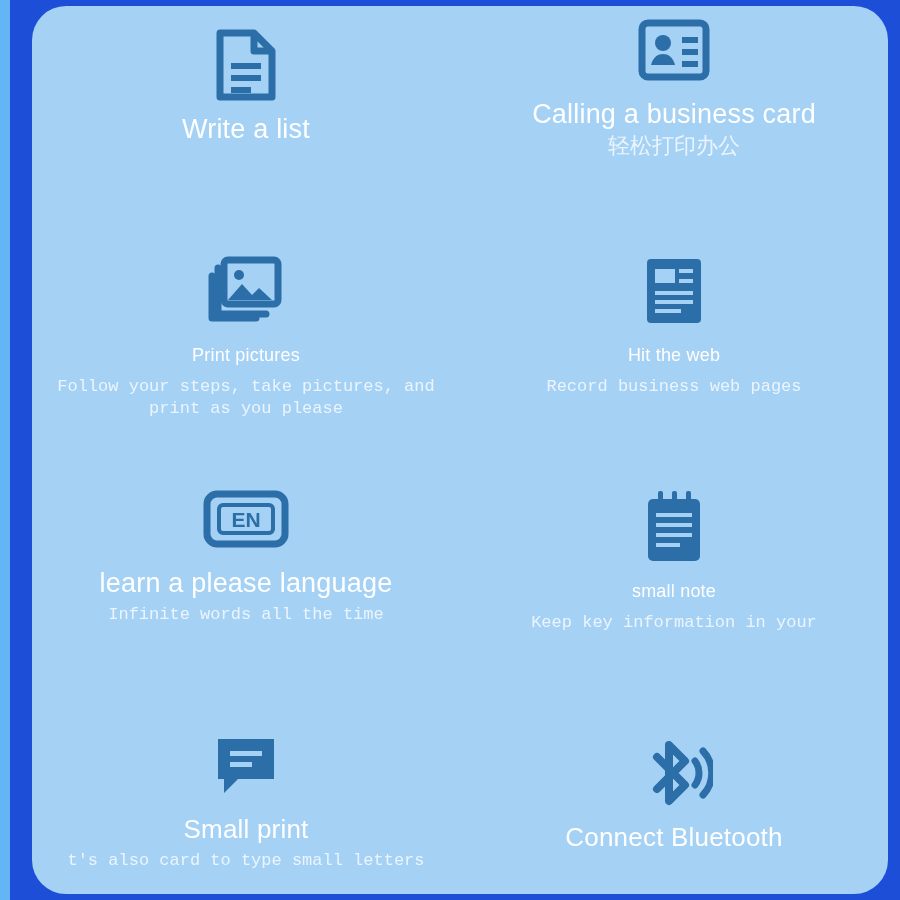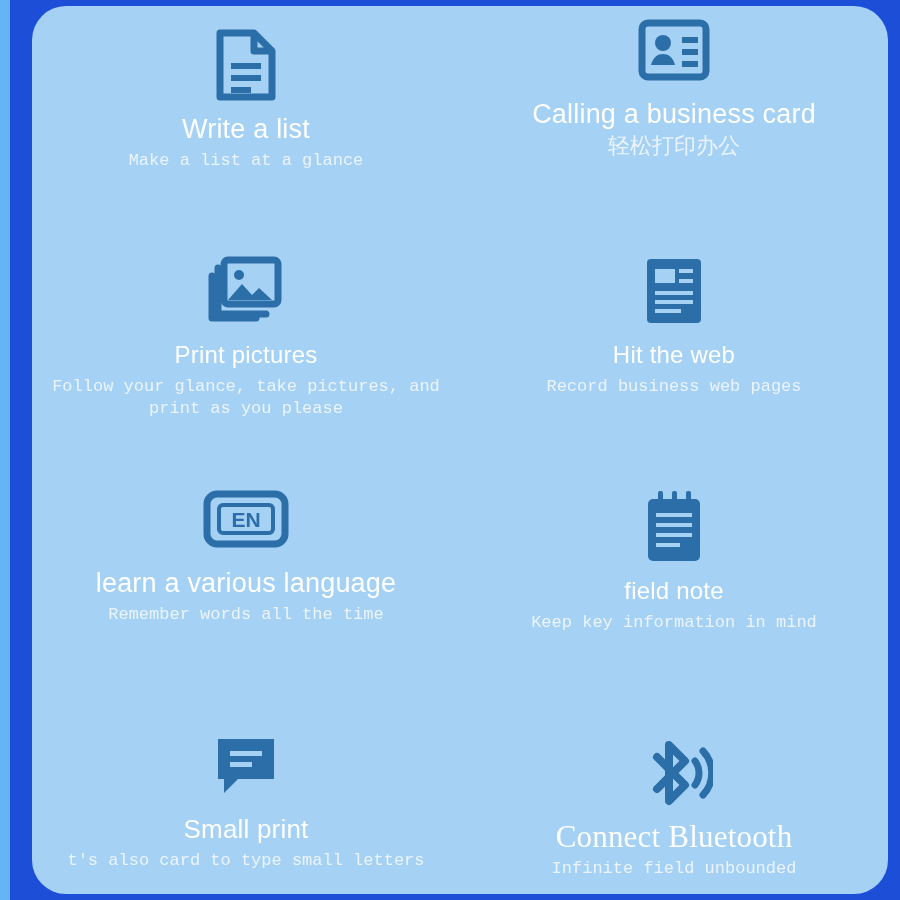--- a/index.html
+++ b/index.html
@@ -53,21 +53,21 @@
     display: flex;
     align-items: center;
     justify-content: center;
     text-align: right;
   }
   .icon-wrap svg {
     display: block;
   }
   .title {
     color: #ffffff;
-    font-size: 24px;
+    font-size: 18px;
     line-height: 30px;
     font-weight: 400;
     text-align: center;
     margin-top: 6px;
     letter-spacing: 0.2px;
   }
   .subtitle {
     color: #f2f8fe;
     font-family: "Liberation Mono", monospace;
     font-size: 17px;
@@ -89,41 +89,40 @@
   .cell-3 { padding-top: 20px; }
   .cell-4 { padding-top: 26px; }
   .cell-5 { padding-top: 34px; }
   .cell-6 { padding-top: 50px; }
   .cell-7 { padding-top: 58px; }
 
   .cell-0 .title { font-size: 27px; }
   .cell-1 .title { font-size: 27px; }
   .cell-4 .title { font-size: 27px; }
   .cell-6 .title { font-size: 26px; }
-  .cell-7 .title { font-size: 31px; font-family: Liberation Serif, serif; }
+  .cell-7 .title { font-size: 26px; }
 </style>
 </head>
 <body>
 
 <div id="page">
   <div id="panel">
     <div class="grid">
 
       <div class="cell cell-0">
         <div class="icon-wrap">
           <svg width="64" height="72" viewBox="0 0 64 72" fill="none">
             <path d="M6 4h34l18 18v46H6z" fill="none" stroke="#2c6ea8" stroke-width="7" stroke-linejoin="round"></path>
             <path d="M40 4v18h18" fill="none" stroke="#2c6ea8" stroke-width="7" stroke-linejoin="round"></path>
             <rect x="17" y="34" width="30" height="6" fill="#2c6ea8"></rect>
             <rect x="17" y="46" width="30" height="6" fill="#2c6ea8"></rect>
             <rect x="17" y="58" width="20" height="6" fill="#2c6ea8"></rect>
           </svg>
         </div>
         <div class="title">Write a list</div>
-        <div class="subtitle">Make a list at a glance</div>
       </div>
 
       <div class="cell cell-1">
         <div class="icon-wrap">
           <svg width="72" height="62" viewBox="0 0 72 62" fill="none">
             <rect x="4" y="4" width="64" height="54" rx="6" fill="none" stroke="#2c6ea8" stroke-width="7"></rect>
             <circle cx="25" cy="24" r="8" fill="#2c6ea8"></circle>
             <path d="M13 46c2-8 7-11 12-11s10 3 12 11z" fill="#2c6ea8"></path>
             <rect x="44" y="18" width="16" height="6" fill="#2c6ea8"></rect>
             <rect x="44" y="30" width="16" height="6" fill="#2c6ea8"></rect>
@@ -138,21 +137,21 @@
         <div class="icon-wrap">
           <svg width="76" height="70" viewBox="0 0 76 70" fill="none">
             <rect x="16" y="4" width="54" height="44" rx="4" fill="none" stroke="#2c6ea8" stroke-width="7"></rect>
             <circle cx="31" cy="19" r="5" fill="#2c6ea8"></circle>
             <path d="M20 44l14-16 10 11 7-7 13 12z" fill="#2c6ea8"></path>
             <path d="M10 12v46h48" fill="none" stroke="#2c6ea8" stroke-width="7" stroke-linejoin="round" stroke-linecap="round"></path>
             <path d="M4 20v42h44" fill="none" stroke="#2c6ea8" stroke-width="7" stroke-linejoin="round" stroke-linecap="round"></path>
           </svg>
         </div>
         <div class="title">Print pictures</div>
-        <div class="subtitle">Follow your glance, take pictures, and print as you please</div>
+        <div class="subtitle">Follow your steps, take pictures, and print as you please</div>
       </div>
 
       <div class="cell cell-3">
         <div class="icon-wrap">
           <svg width="62" height="72" viewBox="0 0 62 72" fill="none">
             <rect x="4" y="4" width="54" height="64" rx="4" fill="#2c6ea8"></rect>
             <rect x="12" y="14" width="20" height="14" fill="#a4d1f4"></rect>
             <rect x="36" y="14" width="14" height="4" fill="#a4d1f4"></rect>
             <rect x="36" y="24" width="14" height="4" fill="#a4d1f4"></rect>
             <rect x="12" y="36" width="38" height="4" fill="#a4d1f4"></rect>
@@ -165,39 +164,39 @@
       </div>
 
       <div class="cell cell-4">
         <div class="icon-wrap">
           <svg width="86" height="58" viewBox="0 0 86 58" fill="none">
             <rect x="4" y="4" width="78" height="50" rx="10" fill="none" stroke="#2c6ea8" stroke-width="7"></rect>
             <rect x="16" y="15" width="54" height="28" rx="4" fill="none" stroke="#2c6ea8" stroke-width="4"></rect>
             <text x="43" y="37" text-anchor="middle" font-family="Liberation Sans, sans-serif" font-size="21" font-weight="bold" fill="#2c6ea8">EN</text>
           </svg>
         </div>
-        <div class="title">learn a various language</div>
-        <div class="subtitle">Remember words all the time</div>
+        <div class="title">learn a please language</div>
+        <div class="subtitle">Infinite words all the time</div>
       </div>
 
       <div class="cell cell-5">
         <div class="icon-wrap">
           <svg width="64" height="76" viewBox="0 0 64 76" fill="none">
             <rect x="16" y="2" width="5" height="12" rx="2" fill="#2c6ea8"></rect>
             <rect x="30" y="2" width="5" height="12" rx="2" fill="#2c6ea8"></rect>
             <rect x="44" y="2" width="5" height="12" rx="2" fill="#2c6ea8"></rect>
             <rect x="6" y="10" width="52" height="62" rx="5" fill="#2c6ea8"></rect>
             <rect x="14" y="24" width="36" height="4" fill="#a4d1f4"></rect>
             <rect x="14" y="34" width="36" height="4" fill="#a4d1f4"></rect>
             <rect x="14" y="44" width="36" height="4" fill="#a4d1f4"></rect>
             <rect x="14" y="54" width="24" height="4" fill="#a4d1f4"></rect>
           </svg>
         </div>
-        <div class="title">field note</div>
-        <div class="subtitle">Keep key information in mind</div>
+        <div class="title">small note</div>
+        <div class="subtitle">Keep key information in your</div>
       </div>
 
       <div class="cell cell-6">
         <div class="icon-wrap">
           <svg width="68" height="64" viewBox="0 0 68 64" fill="none">
             <path d="M6 6h56v40H26L12 60V46H6z" fill="#2c6ea8"></path>
             <rect x="18" y="18" width="32" height="5" fill="#a4d1f4"></rect>
             <rect x="18" y="29" width="22" height="5" fill="#a4d1f4"></rect>
           </svg>
         </div>
@@ -207,18 +206,17 @@
 
       <div class="cell cell-7">
         <div class="icon-wrap">
           <svg width="78" height="72" viewBox="0 0 78 72" fill="none">
             <path d="M22 20l28 28-16 16V8l16 16-28 28" fill="none" stroke="#2c6ea8" stroke-width="8" stroke-linejoin="round" stroke-linecap="round"></path>
             <path d="M60 24a20 20 0 0 1 0 24" fill="none" stroke="#2c6ea8" stroke-width="7" stroke-linecap="round"></path>
             <path d="M68 14a32 32 0 0 1 0 44" fill="none" stroke="#2c6ea8" stroke-width="7" stroke-linecap="round"></path>
           </svg>
         </div>
         <div class="title">Connect Bluetooth</div>
-        <div class="subtitle">Infinite field unbounded</div>
       </div>
 
     </div>
   </div>
 </div>
 
 </body></html>

